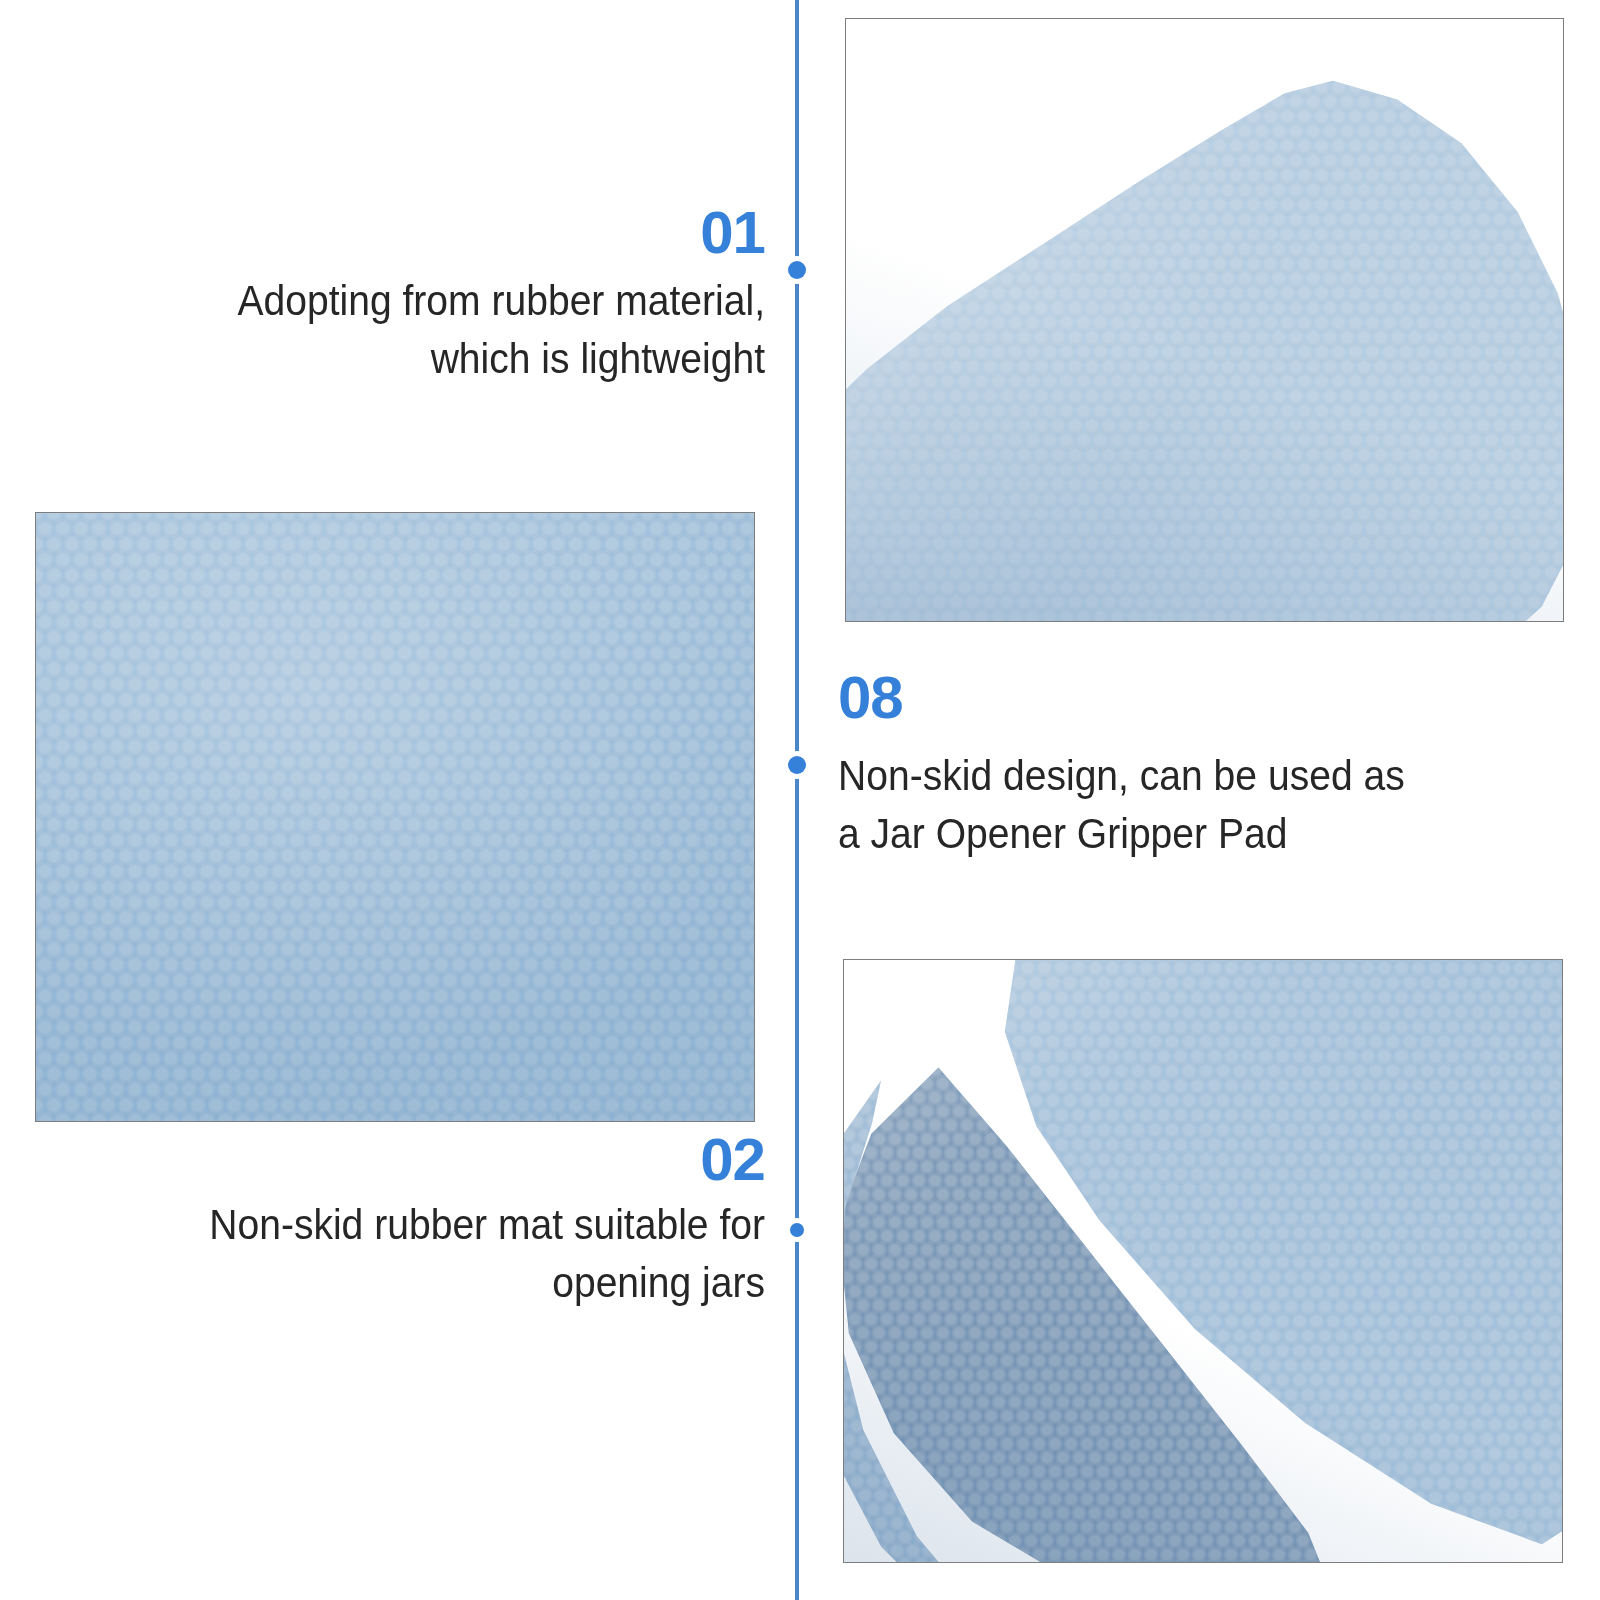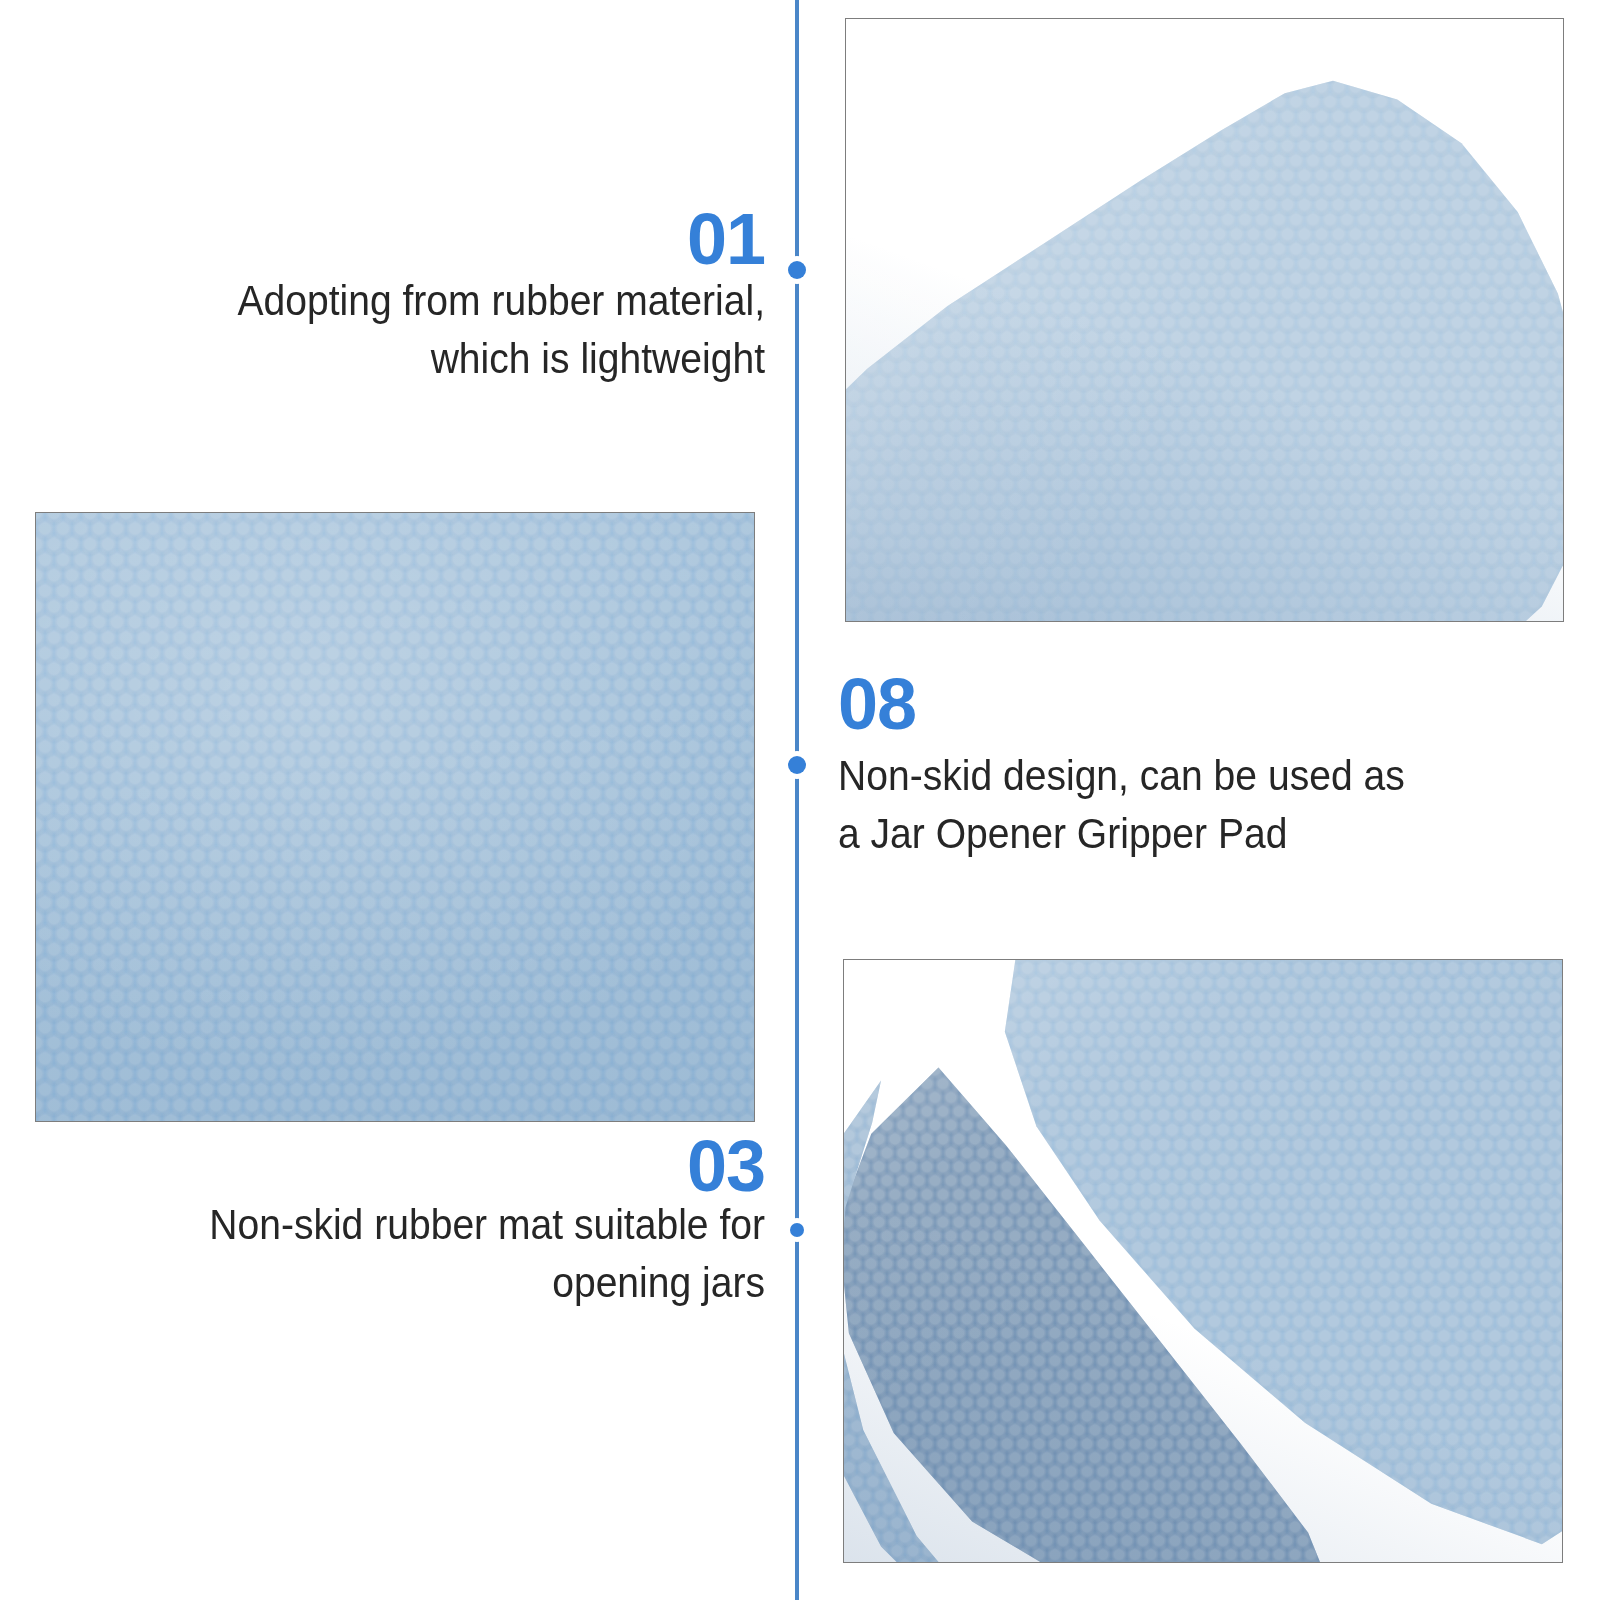--- a/index.html
+++ b/index.html
@@ -31,21 +31,21 @@
     background: #3580d8;
     box-shadow: 0 0 0 5px #ffffff;
   }
   .dot-1 { left: 788px; top: 261px; width: 18px; height: 18px; }
   .dot-2 { left: 788px; top: 756px; width: 18px; height: 18px; }
   .dot-3 { left: 790px; top: 1223px; width: 14px; height: 14px; }
 
   
   .num {
     position: absolute;
-    font-size: 72px;
+    font-size: 60px;
     font-weight: bold;
     color: #3580d8;
     letter-spacing: -1px;
     line-height: 1;
     font-family: "Liberation Sans", "DejaVu Sans", sans-serif;
   }
   .caption {
     position: absolute;
     font-size: 42px;
     line-height: 1.38;
@@ -213,15 +213,15 @@
 <div class="timeline-dot dot-3"></div>
 
 <div class="num num-01">01</div>
 <div class="caption cap-01">Adopting from rubber material,
 which is lightweight</div>
 
 <div class="num num-02">08</div>
 <div class="caption cap-02">Non-skid design, can be used as
 a Jar Opener Gripper Pad</div>
 
-<div class="num num-03">03</div>
+<div class="num num-03">02</div>
 <div class="caption cap-03">Non-skid rubber mat suitable for
 opening jars</div>
 
 </body></html>

